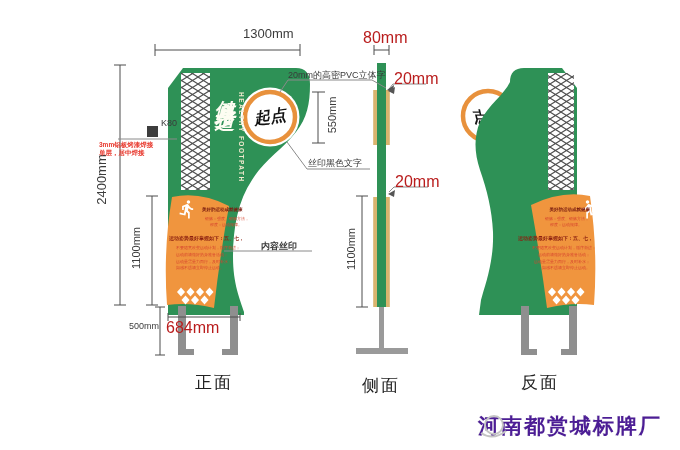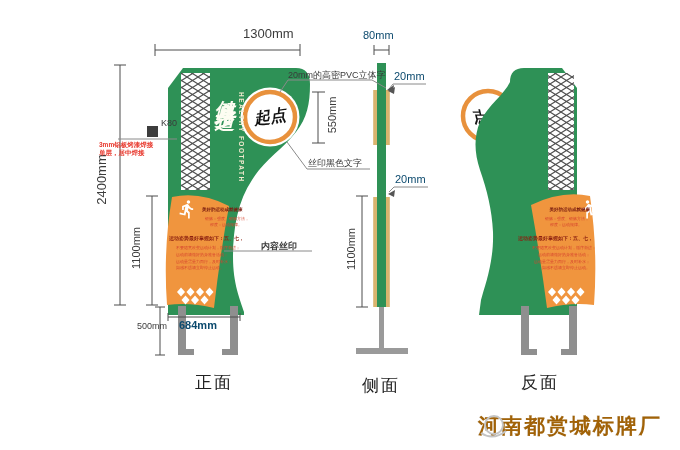--- a/index.html
+++ b/index.html
@@ -1,39 +1,39 @@
 <!DOCTYPE html>
 <html><head>
 <meta charset="utf-8">
 <style>
   html,body{margin:0;padding:0;background:#fff;}
   .stage{position:relative;width:680px;height:450px;background:#ffffff;overflow:hidden;
          font-family:"Liberation Sans",sans-serif;color:#333;}
   .stage svg{position:absolute;left:0;top:0;}
   .txt{position:absolute;white-space:nowrap;}
   .dim{font-size:13px;color:#3c3c3c;}
-  .dim-sm{font-size:9px;color:#3c3c3c;margin-left:8px;}
-  .dim-md{font-size:11px;color:#0c4a6e;}
+  .dim-sm{font-size:9px;color:#3c3c3c;}
+  .dim-md{font-size:16px;color:#b91c1c;}
   .rot{transform:rotate(-90deg);transform-origin:center;width:60px;text-align:center;font-size:12px;color:#3c3c3c;}
   .ann{font-size:9px;color:#3a3a3a;}
   .note{font-size:6.5px;color:#e8372c;font-weight:bold;line-height:1.2;}
   .viewlabel{font-size:17px;color:#222;width:56px;text-align:center;letter-spacing:2px;}
   .cn-vert{writing-mode:vertical-rl;font-family:"Liberation Serif",serif;font-style:italic;
            font-weight:bold;font-size:20px;color:#fdfdf2;letter-spacing:4px;}
   .en-vert{writing-mode:vertical-rl;font-size:6.5px;letter-spacing:1.5px;color:#efe9cd;font-weight:bold;}
   .start{font-family:"Liberation Serif",serif;font-style:italic;font-weight:bold;
          font-size:16px;color:#121212;width:44px;text-align:center;transform:rotate(-8deg);}
   .p-title{font-size:4.5px;font-weight:bold;color:#7a1c10;}
   .p-sub{font-size:4px;color:#d6442e;}
   .p-notice{font-size:5px;font-weight:bold;color:#8b1f10;}
   .p-body{font-size:4px;color:#d6442e;line-height:1.7;}
   .p-body div{white-space:nowrap;}
   .ta-r{text-align:right;}
   .footer{position:absolute;left:478px;top:412px;display:flex;align-items:center;gap:6px;}
-  .brand{font-size:21px;font-weight:bold;color:#a16207;letter-spacing:2px;
+  .brand{font-size:21px;font-weight:bold;color:#4c1d95;letter-spacing:2px;
          text-shadow:1px 1px 0 #ffffff, -0.5px -0.5px 0 #e2e2e2;font-family:Liberation Serif, serif;}
 </style>
 </head>
 <body>
 
 <div class="stage">
 
 <svg width="680" height="450" viewBox="0 0 680 450">
   <defs>
     <pattern id="lat" width="11" height="7" patternUnits="userSpaceOnUse">
@@ -140,21 +140,21 @@
     <polygon points="388,91 395,87 394,94"></polygon>
     <polygon points="388,194 395,190 394,197"></polygon>
   </g>
   <rect x="147" y="126" width="11" height="11" fill="#3d3d3d"></rect>
 </svg>
 
 <div class="txt dim" style="left:243px;top:26px;">1300mm</div>
 <div class="txt rot" style="left:71px;top:172px;font-size:13px;">2400mm</div>
 <div class="txt rot" style="left:106px;top:242px;font-size:11px;">1100mm</div>
 <div class="txt dim-sm" style="left:129px;top:321px;">500mm</div>
-<div class="txt dim-md" style="left:179px;top:319px;font-weight:bold;">684mm</div>
+<div class="txt dim-md" style="left:166px;top:319px;">684mm</div>
 <div class="txt dim-md" style="left:363px;top:29px;">80mm</div>
 <div class="txt dim-md" style="left:394px;top:70px;">20mm</div>
 <div class="txt rot" style="left:302px;top:109px;font-size:11px;">550mm</div>
 <div class="txt dim-md" style="left:395px;top:173px;">20mm</div>
 <div class="txt rot" style="left:321px;top:243px;font-size:11px;">1100mm</div>
 
 <div class="txt ann" style="left:288px;top:69px;">20mm的高密PVC立体字</div>
 <div class="txt ann" style="left:308px;top:157px;">丝印黑色文字</div>
 <div class="txt ann" style="left:261px;top:240px;font-weight:bold;">内容丝印</div>
 <div class="txt ann" style="left:161px;top:118px;">K80</div>

